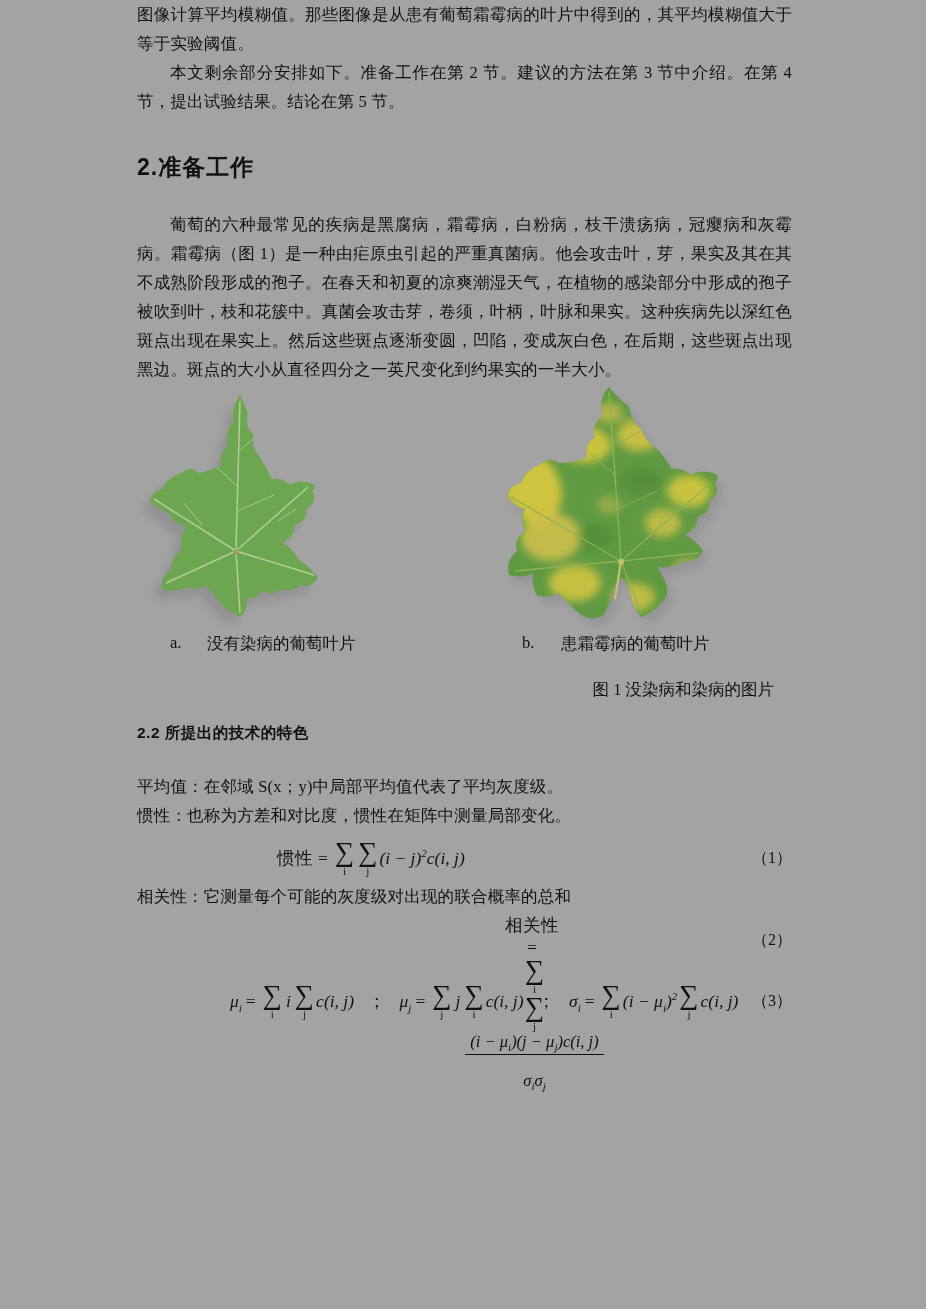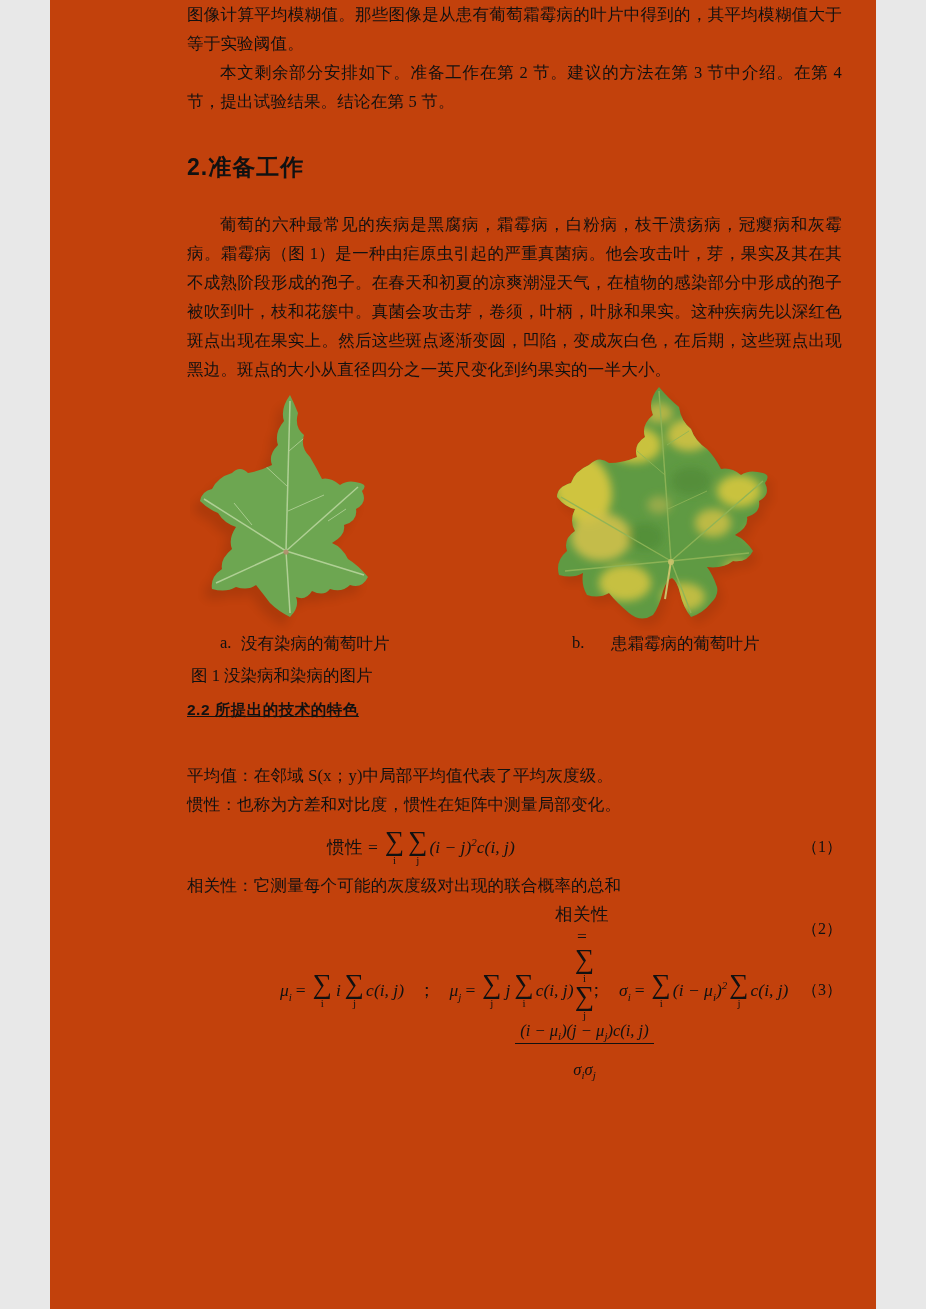--- a/index.html
+++ b/index.html
@@ -1,39 +1,39 @@
 <!DOCTYPE html>
 <html><head>
 <meta charset="utf-8">
 <style>
   html,body{margin:0;padding:0;background:#e8e8e8;}
   .page{
-    width:826px;height:1309px;position:relative;background:#c2410c;
+    width:926px;height:1309px;position:relative;background:#a3a3a3;
     overflow:hidden;font-family:"Liberation Serif",serif;color:#111;
     margin:0 auto;
   }
   .content{position:absolute;left:137px;top:0;width:655px;}
   .p{font-size:16.5px;line-height:29px;text-align:justify;margin:0;letter-spacing:0.2px;}
   .indent{text-indent:33px;}
   .h-main{font-family:"Liberation Sans",sans-serif;font-weight:bold;font-size:23px;line-height:30px;margin:36px 0 0 0;letter-spacing:1px;}
   .h-sub{font-family:"Liberation Sans",sans-serif;font-weight:bold;font-size:15.5px;line-height:22px;margin:0;letter-spacing:0.5px;}
   .h-21{margin-top:46px;}
-  .h-22{margin-top:9px;text-decoration:underline;}
+  .h-22{margin-top:9px;}
   .para3{margin-top:28px;}
   .figure-row{margin-top:1px;height:246px;display:flex;align-items:flex-start;}
   .leaf-a-box{margin-left:3px;width:232px;height:240px;margin-top:6px;}
   .leaf-b-box{margin-left:119px;width:258px;height:246px;}
   .caption-row{position:relative;height:24px;margin-top:2px;font-size:16.5px;}
   .caption-row span{position:absolute;top:0;white-space:nowrap;}
   .cap-a-marker{left:33px;}
-  .cap-a-text{left:54px;}
+  .cap-a-text{left:70px;}
   .cap-b-marker{left:385px;}
   .cap-b-text{left:424px;}
-  .fig-caption{font-size:16.5px;line-height:29px;text-align:left;margin:4px;}
-  .def-block{margin-top:40px;}
+  .fig-caption{font-size:16.5px;line-height:29px;text-align:right;margin:18px;}
+  .def-block{margin-top:28px;}
   .eq-row{position:relative;display:flex;align-items:center;font-family:"Liberation Serif",serif;font-size:17.5px;}
   .eq-row .eqnum{position:absolute;right:0;top:50%;transform:translateY(-50%);font-size:16px;font-style:normal;}
   .eq1-row{margin-top:4px;height:48px;padding-left:140px;}
   .eq2-row{margin-top:2px;height:54px;padding-left:140px;flex-direction:column;}
   .eq3-row{margin-top:12px;height:44px;padding-left:93px;text-align:right;}
   .v{font-style:italic;}
   .sum{display:inline-flex;flex-direction:column;align-items:center;line-height:1;margin:0 2px;}
   .sum .sg{font-size:27px;line-height:25px;font-style:normal;}
   .sum .ss{font-size:11px;line-height:11px;margin-top:1px;font-style:normal;}
   .frac{display:inline-flex;flex-direction:column;align-items:center;margin:0 9px;font-size:16.5px;}

